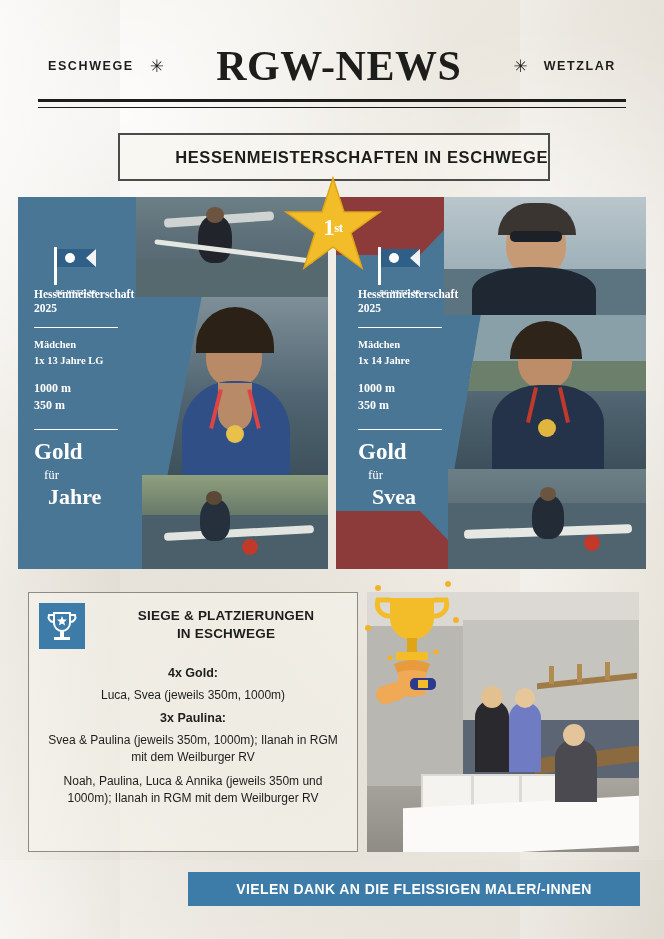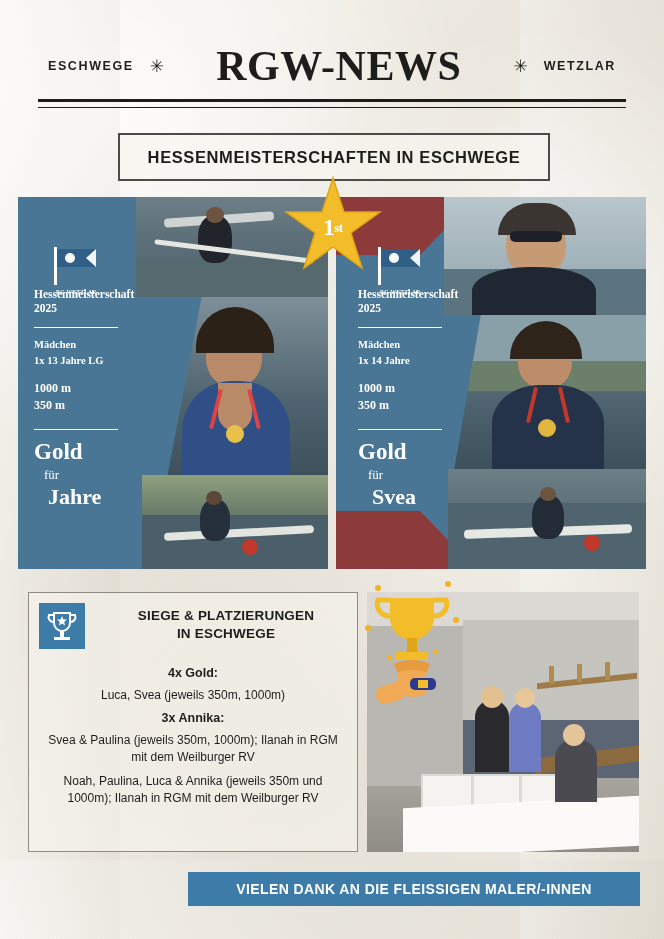--- a/index.html
+++ b/index.html
@@ -79,21 +79,21 @@
   .headline-box {
     position: absolute;
     left: 118px;
     top: 133px;
     width: 428px;
     height: 44px;
     border: 2px solid #4b4b49;
     background: rgba(247,245,239,0.6);
     display: flex;
     align-items: center;
-    justify-content: center;
+    justify-content: flex-end;
   }
   .headline-text {
     font-size: 16.5px;
     font-weight: bold;
     letter-spacing: 0.6px;
     color: #1d1d1b;
   }
 
   
   .collage {
@@ -493,21 +493,21 @@
         </svg>
       </div>
       <div class="results-title">
         <div>SIEGE &amp; PLATZIERUNGEN</div>
         <div>IN ESCHWEGE</div>
       </div>
     </div>
     <div class="results-body">
       <p class="res-label">4x Gold:</p>
       <p class="res-text">Luca, Svea (jeweils 350m, 1000m)</p>
-      <p class="res-label">3x Annika:</p>
+      <p class="res-label">3x Paulina:</p>
       <p class="res-text">Svea &amp; Paulina (jeweils 350m, 1000m); Ilanah in RGM mit dem Weilburger RV</p>
       <p class="res-text">Noah, Paulina, Luca &amp; Annika (jeweils 350m und 1000m); Ilanah in RGM mit dem Weilburger RV</p>
     </div>
   </div>
 
   <div class="room-photo">
     <div class="wall" style="left:0;top:0;width:272px;height:34px;background:#dcd9d4;"></div>
     <div class="wall" style="left:0;top:34px;width:96px;height:160px;background:#b9b7b2;"></div>
     <div class="wall" style="left:96px;top:28px;width:176px;height:150px;background:#c6c4bf;"></div>
     <div class="rect" style="left:96px;top:128px;width:176px;height:58px;background:#5b6573;"></div>

